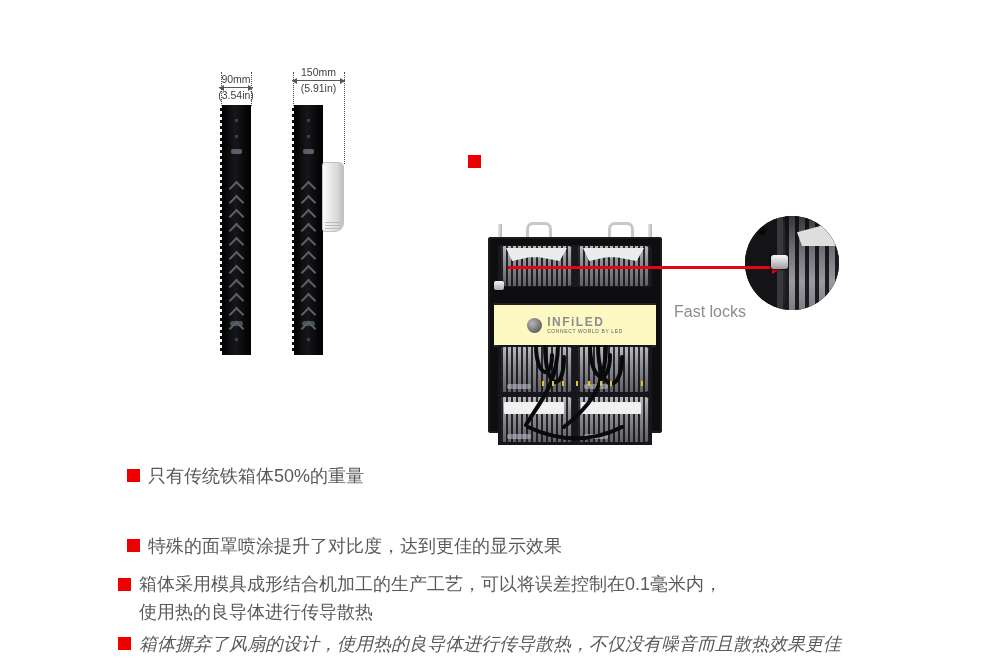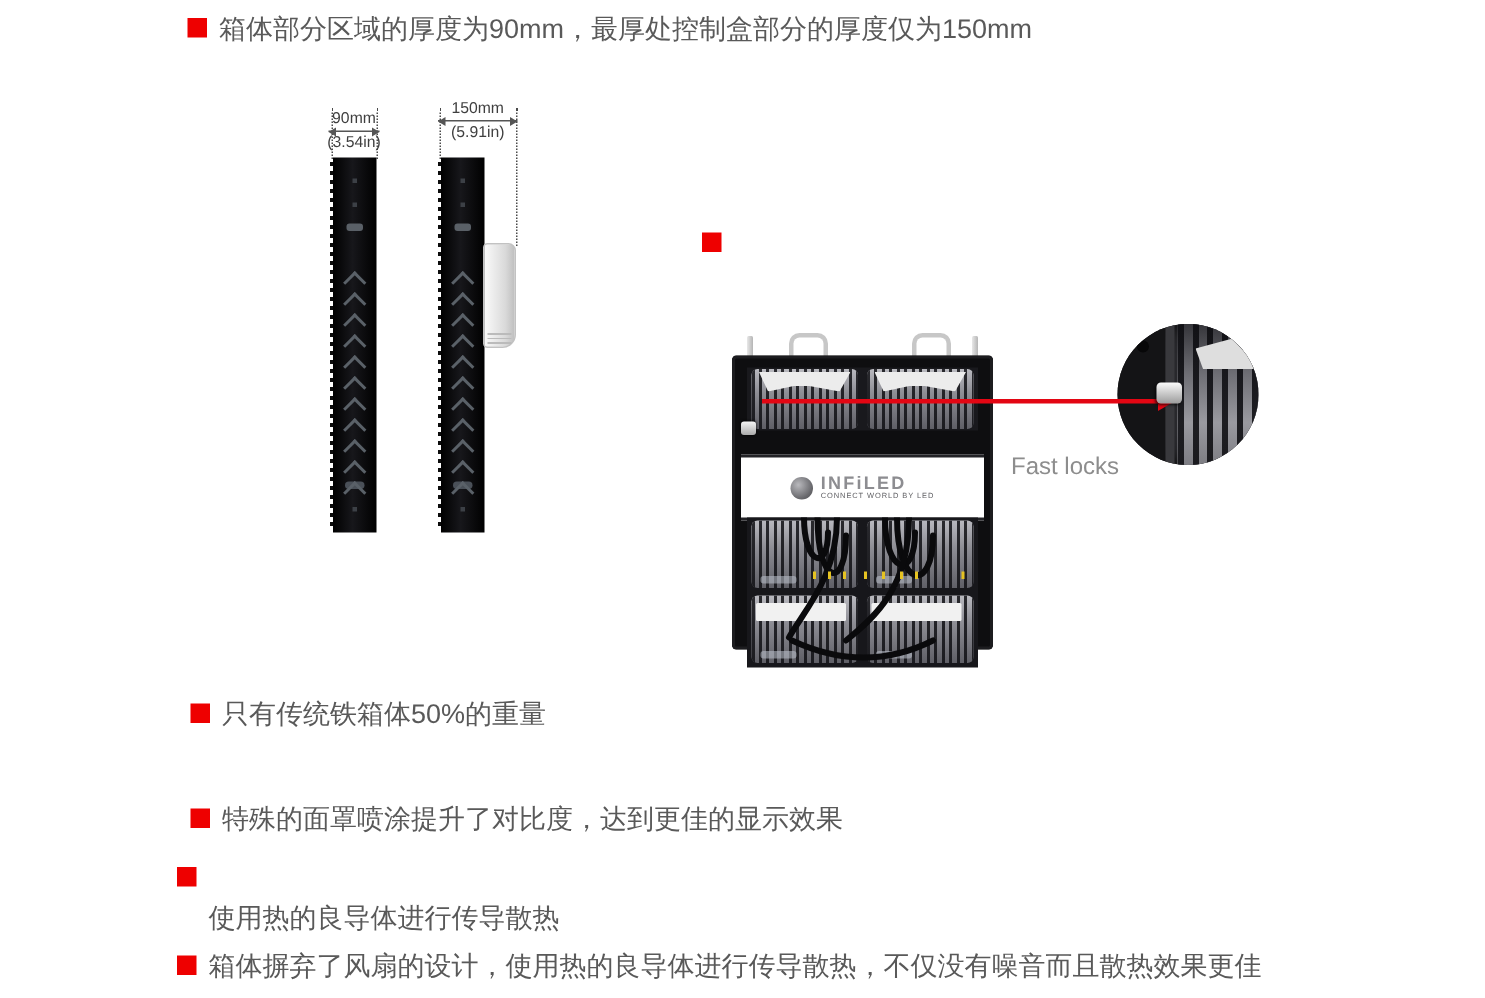--- a/index.html
+++ b/index.html
@@ -49,21 +49,21 @@
   .sec-top{position:absolute;left:10px;top:8px;width:154px;height:42px;background:#19191d;}
   .module{position:absolute;border-radius:4px;overflow:hidden;
     background:linear-gradient(180deg,#b9b9bf 0%,#8e8e95 40%,#5f5f66 100%);}
   .module::before{content:"";position:absolute;inset:0;
     background:repeating-linear-gradient(90deg,rgba(16,16,20,.85) 0 2px,transparent 2px 5px);}
   .module .cover{position:absolute;left:5px;right:5px;top:2px;height:13px;background:#ececec;
     clip-path:polygon(0 0,100% 0,88% 100%,55% 72%,38% 72%,10% 100%);}
   .module .tag{position:absolute;left:6px;bottom:3px;width:24px;height:5px;border-radius:2px;
     background:rgba(190,195,205,.55);}
   .module .whitebar{position:absolute;left:3px;right:8px;top:5px;height:12px;background:#f1f1f1;border-radius:1px;}
-  .midband{position:absolute;left:6px;top:66px;width:162px;height:40px;background:#ffffff;
+  .midband{position:absolute;left:6px;top:66px;width:162px;height:40px;background:#fef9c3;
     border-top:2px solid #232327;border-bottom:2px solid #232327;
     display:flex;align-items:center;justify-content:center;}
   .logo{display:flex;align-items:center;}
   .logo .orb{width:15px;height:15px;border-radius:50%;margin-right:5px;
     background:radial-gradient(circle at 35% 35%,#b9b9bd,#6a6a6e 65%,#4a4a4e);}
   .logo .lwrap{display:flex;flex-direction:column;line-height:1;}
   .logo .lname{font-size:12px;font-weight:bold;letter-spacing:1.5px;color:#8d8d91;}
   .logo .ltag{font-size:5px;letter-spacing:.6px;color:#606064;margin-top:1.5px;}
   .sec-bottom{position:absolute;left:10px;top:108px;width:154px;height:100px;background:#17171b;}
   .cables{position:absolute;inset:0;}
@@ -87,24 +87,20 @@
     clip-path:polygon(0 45%,100% 0,100% 100%,12% 100%);}
   .co-knob{position:absolute;left:26px;top:39px;width:17px;height:14px;border-radius:3px;
     background:linear-gradient(180deg,#fbfbfb,#9c9c9c);box-shadow:-1px 1px 2px rgba(0,0,0,.7);z-index:6;}
   .fastlocks{position:absolute;left:674px;top:271px;font-size:16px;color:#8d8d8d;margin-top:32px;}
 </style>
 </head>
 <body>
 
 <div class="slide">
 
-  <div class="bullet" style="left:125px;top:8px;">
-    <span class="sq"></span>
-    <span class="txt">箱体部分区域的厚度为90mm，最厚处控制盒部分的厚度仅为150mm</span>
-  </div>
 
   <div class="dotline" style="left:221px;top:72px;height:34px;"></div>
   <div class="dotline" style="left:251px;top:72px;height:34px;"></div>
   <div class="dotline" style="left:293px;top:72px;height:34px;"></div>
   <div class="dotline" style="left:344px;top:72px;height:92px;"></div>
 
   <div class="dim" style="left:219px;top:73px;width:34px;">
     <span>90mm</span>
     <span class="dimline"></span>
     <span>(3.54in)</span>
@@ -254,22 +250,22 @@
     <span class="sq"></span>
     <span class="txt">只有传统铁箱体50%的重量</span>
   </div>
   <div class="bullet" style="left:127px;top:535px;">
     <span class="sq"></span>
     <span class="txt">特殊的面罩喷涂提升了对比度，达到更佳的显示效果</span>
   </div>
   <div class="bullet multiline" style="left:118px;top:570px;line-height:28px;">
     <span class="sq"></span>
     <span class="txt">
-      <br>
+      <span>箱体采用模具成形结合机加工的生产工艺，可以将误差控制在0.1毫米内，</span><br>
       <span>使用热的良导体进行传导散热</span>
     </span>
   </div>
-  <div class="bullet" style="left:118px;top:633px;">
+  <div class="bullet" style="left:118px;top:633px;font-style:italic;">
     <span class="sq"></span>
     <span class="txt">箱体摒弃了风扇的设计，使用热的良导体进行传导散热，不仅没有噪音而且散热效果更佳</span>
   </div>
 
 </div>
 
 </body></html>

